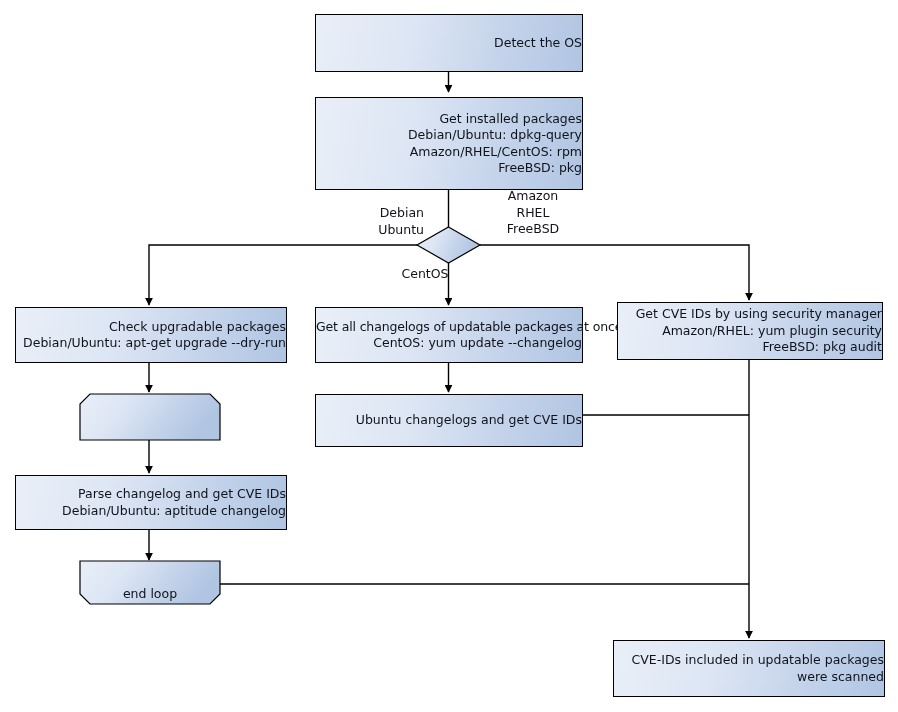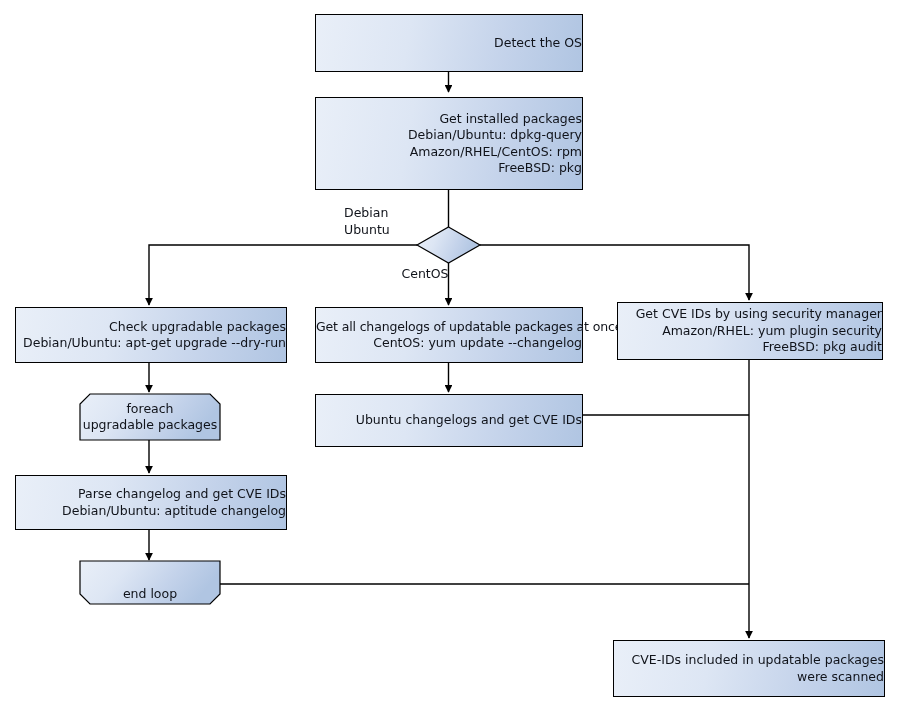--- a/index.html
+++ b/index.html
@@ -130,43 +130,42 @@
 
   <div class="node" style="left:315px; top:97px; width:268px; height:93px;">
     <span class="txt">
       <span>Get installed packages</span>
       <span>Debian/Ubuntu: dpkg-query</span>
       <span>Amazon/RHEL/CentOS: rpm</span>
       <span>FreeBSD: pkg</span>
     </span>
   </div>
 
-  <div class="edge-label" style="left:344px; top:205px; width:80px; text-align:left;">
+  <div class="edge-label" style="left:344px; top:205px; width:80px; text-align:right;">
     <span style="display:block;">Debian</span>
     <span style="display:block;">Ubuntu</span>
   </div>
 
+  <div class="edge-label" style="left:489px; top:188px; width:88px; text-align:center;">
+    <span style="display:block;">Amazon</span>
+    <span style="display:block;">RHEL</span>
+    <span style="display:block;">FreeBSD</span>
+  </div>
 
   <div class="edge-label" style="left:394px; top:266px; width:62px; text-align:center;">
     <span style="display:block;">CentOS</span>
   </div>
 
   <div class="node" style="left:15px; top:307px; width:272px; height:56px;">
     <span class="txt">
       <span>Check upgradable packages</span>
       <span>Debian/Ubuntu: apt-get upgrade --dry-run</span>
     </span>
   </div>
 
-  <div class="node loop-start" style="left:80px; top:394px; width:140px; height:46px;">
-    <span class="loop-label">
-      <span style="display:block;">foreach</span>
-      <span style="display:block;">upgradable  packages</span>
-    </span>
-  </div>
 
   <div class="node" style="left:15px; top:475px; width:272px; height:55px;">
     <span class="txt">
       <span>Parse changelog and get  CVE IDs</span>
       <span>Debian/Ubuntu: aptitude changelog</span>
     </span>
   </div>
 
   <div class="node loop-end" style="left:80px; top:561px; width:140px; height:43px;">
     <span class="loop-label" style="padding-bottom:6px;">

